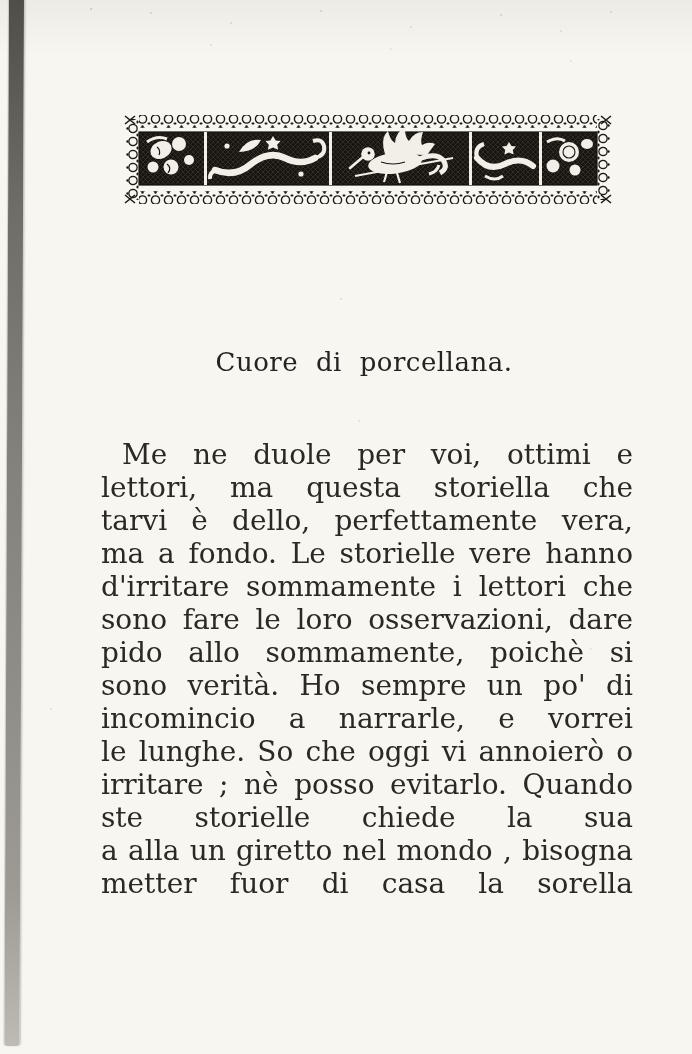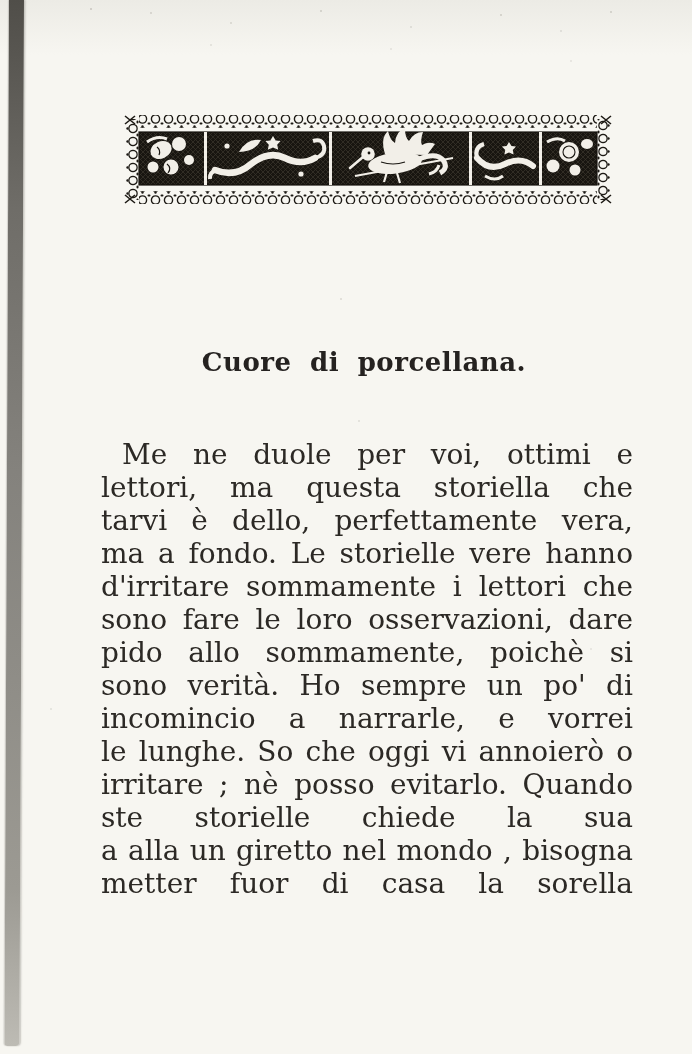--- a/index.html
+++ b/index.html
@@ -30,21 +30,21 @@
     position: absolute; top: 0; left: 9px; width: 15px; height: 1046px;
     background: linear-gradient(to bottom,
       #504e49 0%, #6f6d68 20%, #84827d 45%, #8f8d87 65%, #9c9a93 85%, #bdbbb4 100%);
     transform: rotate(0.25deg); transform-origin: top left;
     border-radius: 0 0 4px 3px;
     box-shadow: 1.5px 0 1.5px rgba(70,66,60,.25), -1px 0 1px rgba(70,66,60,.2);
   }
   .ornament { position: absolute; top: 112px; left: 123px; width: 490px; height: 95px; }
   .chapter-title {
     position: absolute; top: 330px; left: 98px; width: 532px;
-    text-align: center; font-size: 26px; font-weight: bold;
+    text-align: center; font-size: 26px; font-weight: normal;
     letter-spacing: 0.5px; word-spacing: 9px; color: #252220;
   }
   .body-text {
     position: absolute; top: 438px; left: 101px; width: 532px;
     font-size: 28px; line-height: 33px; color: #2c2925;
   }
   .text-line {
     height: 33px; overflow: hidden;
     text-align: justify; text-align-last: justify;
     word-spacing: 1px;

